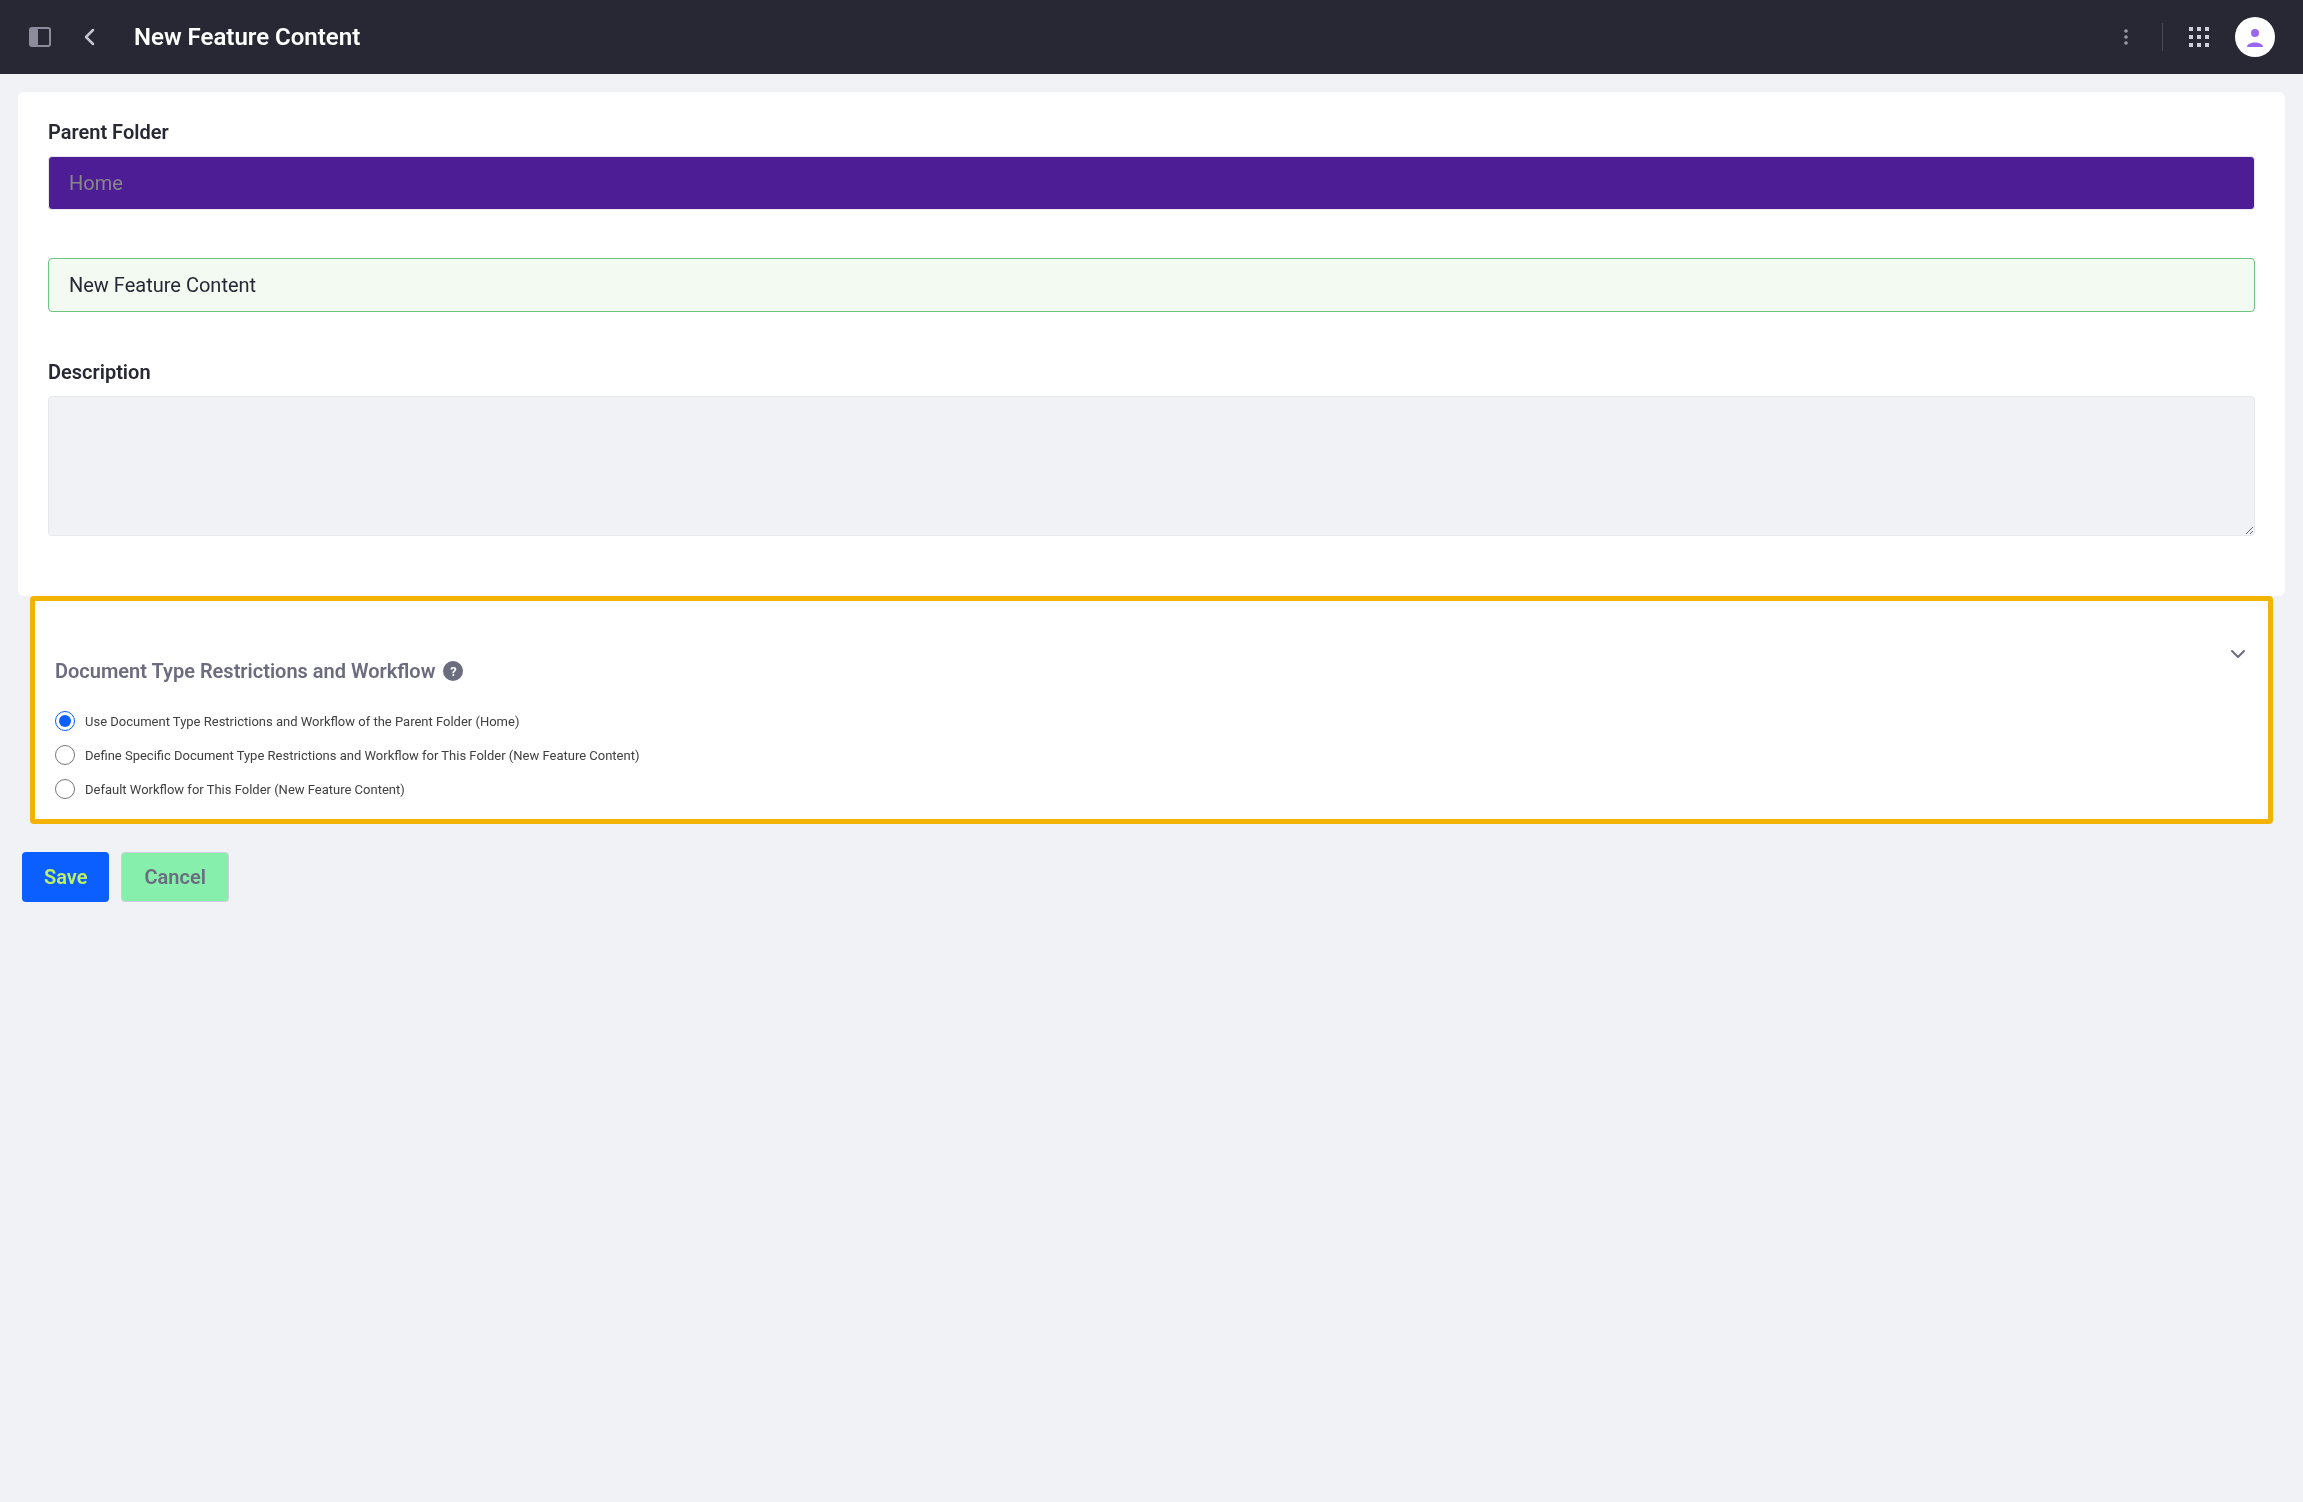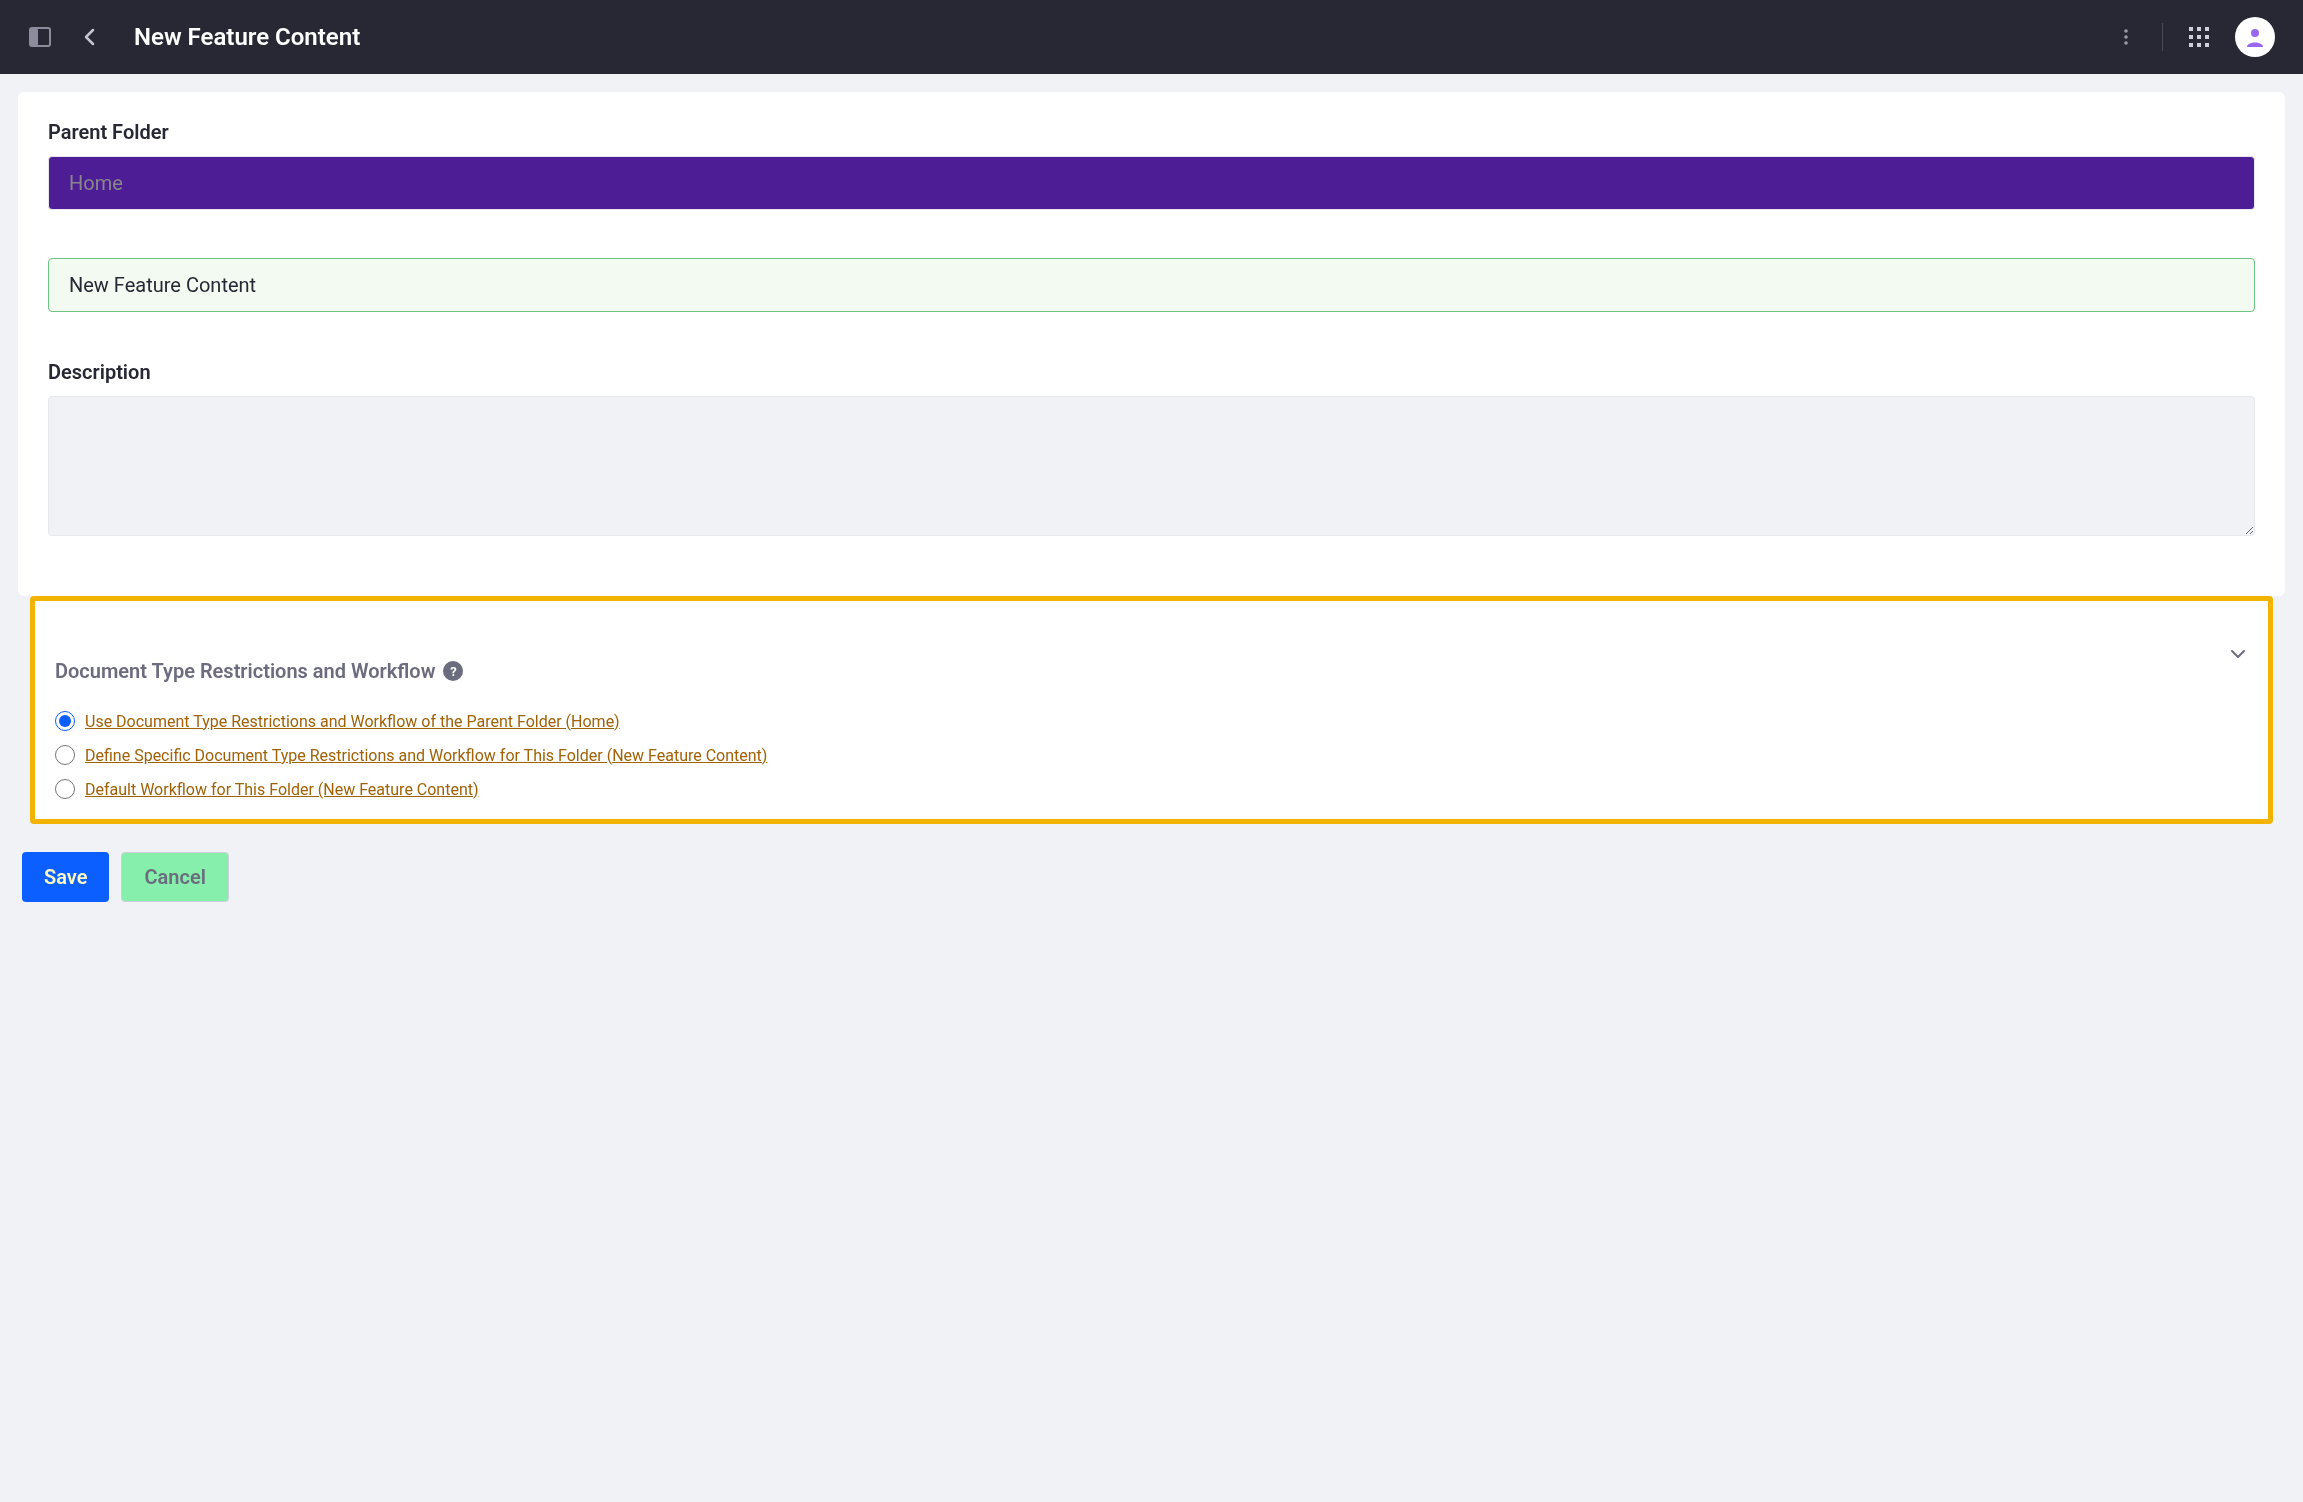--- a/index.html
+++ b/index.html
@@ -70,24 +70,24 @@
       font-size: 20px; font-weight: 600; color: #6b6c7e; display: flex; align-items: center; gap: 8px; margin-top: 34px;
     }
     .help-badge {
       width: 20px; height: 20px; border-radius: 50%; background: #6b6c7e;
       color: #fff; font-size: 13px; display: inline-flex; align-items: center; justify-content: center;
       font-weight: bold;
     }
     .radio-group { display: flex; flex-direction: column; gap: 14px; }
     .radio-item { display: flex; align-items: center; gap: 10px; cursor: pointer; }
     .radio-item input[type="radio"] { width: 20px; height: 20px; cursor: pointer; accent-color: #0b5fff; margin: 0; flex-shrink: 0; }
-    .radio-label { font-size: 16px; color: #a16207; text-decoration: underline; }
+    .radio-label { font-size: 13px; color: #404040; }
     .button-row { padding: 28px 4px 18px 4px; display: flex; gap: 12px; }
     .btn-primary {
-      background: #0b5fff; color: #fef9c3; border: none; border-radius: 4px;
+      background: #0b5fff; color: #bef264; border: none; border-radius: 4px;
       padding: 12px 22px; font-size: 20px; font-weight: 600; cursor: pointer; font-family: inherit;
     }
     .btn-secondary {
       background: #86efac; color: #6b6c7e; border: 1px solid #cdced9; border-radius: 4px;
       padding: 12px 22px; font-size: 20px; font-weight: 600; cursor: pointer; font-family: inherit;
     }
   </style>
 </head>
 <body>
 

